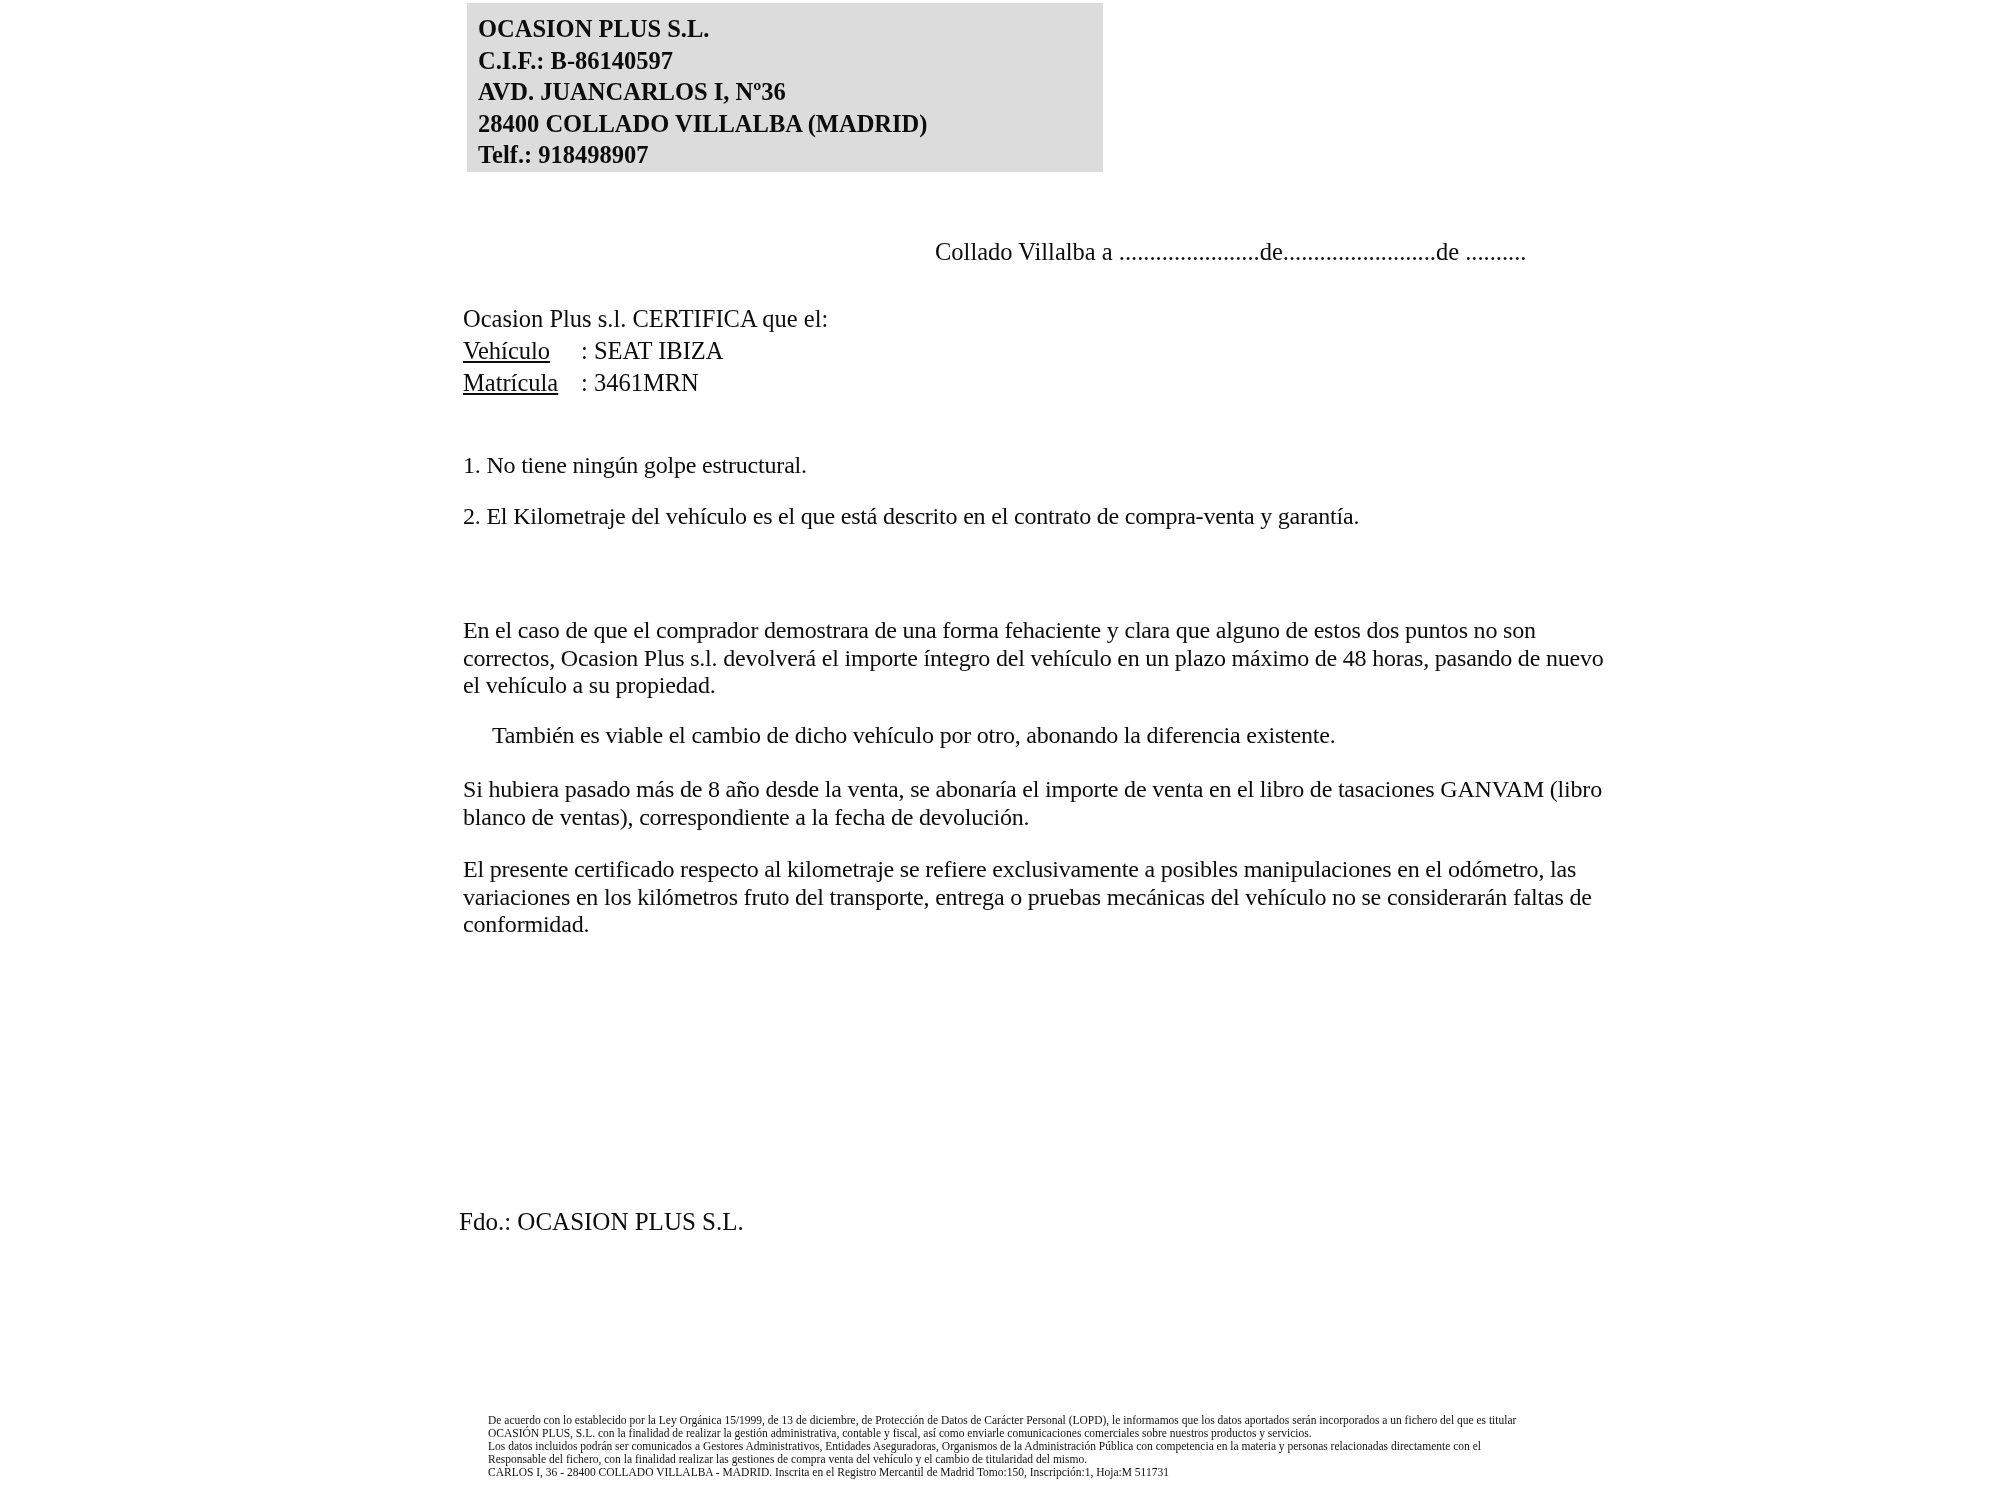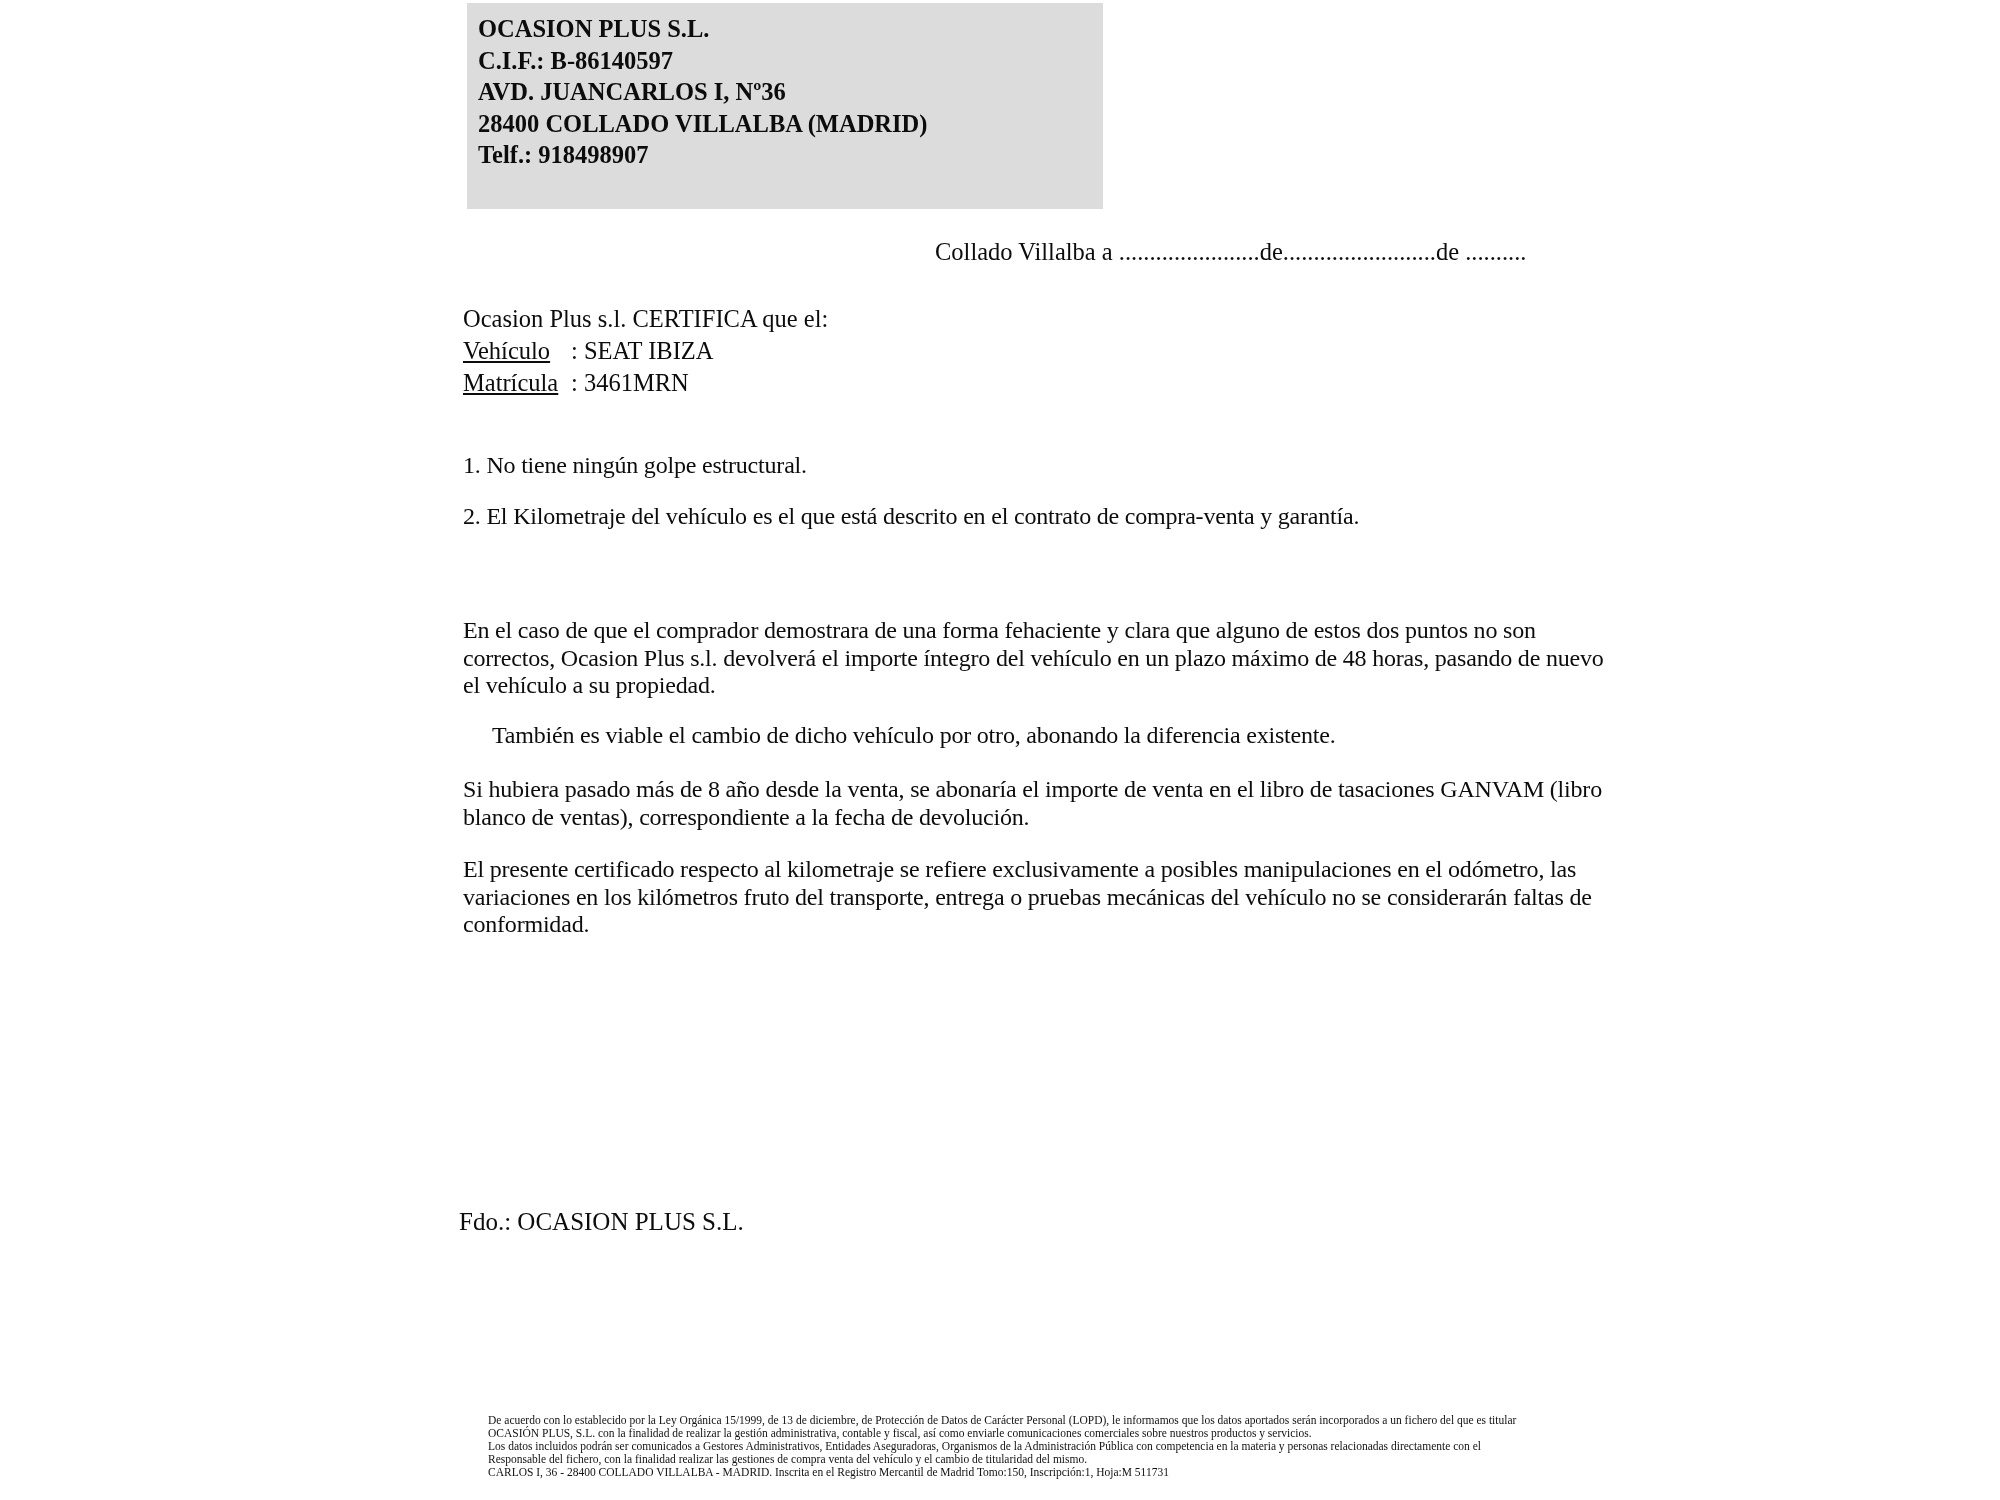--- a/index.html
+++ b/index.html
@@ -15,21 +15,21 @@
     font-family: "Liberation Serif", "DejaVu Serif", serif;
     color: #0c0c0c;
     overflow: hidden;
   }
   
   .header-box {
     position: absolute;
     left: 467px;
     top: 3px;
     width: 636px;
-    height: 206px;
+    height: 169px;
     background: #dcdcdc;
     padding: 10px 0 0 11px;
     box-sizing: border-box;
   }
   .header-box .hline {
     font-weight: bold;
     font-size: 24.5px;
     line-height: 31.5px;
     white-space: nowrap;
   }
@@ -56,21 +56,21 @@
     line-height: 31.5px;
     white-space: nowrap;
   }
   .field-label {
     display: inline-block;
     width: 98px;
     text-decoration: underline;
   }
   .field-value {
     display: inline-block;
-    margin-left: 10px;
+    margin-left: 20px;
   }
   
   .clause {
     position: absolute;
     left: 463px;
     font-size: 24px;
     line-height: 27px;
     white-space: nowrap;
     letter-spacing: -0.2px;
   }

